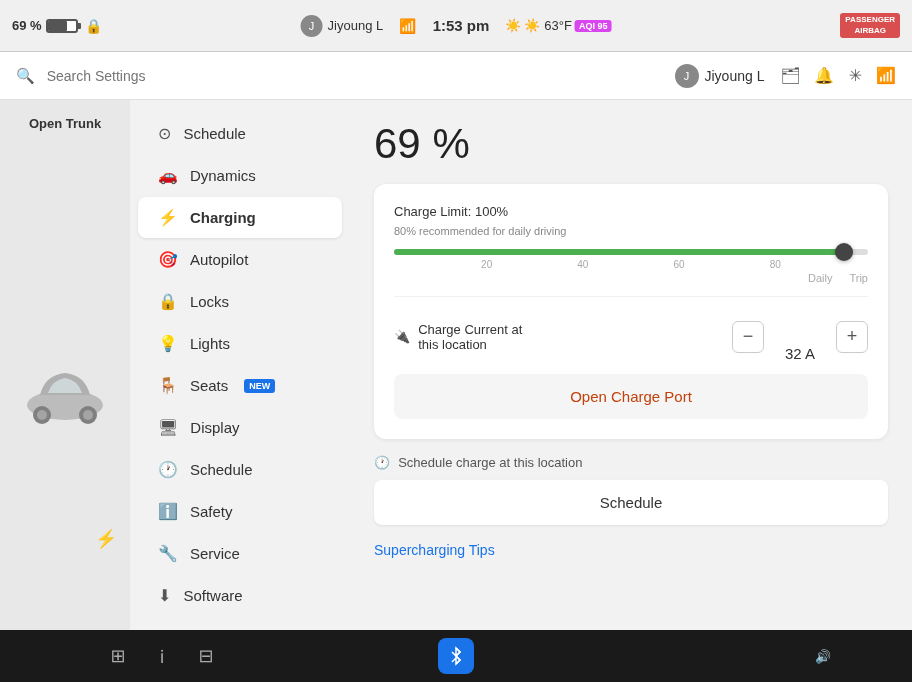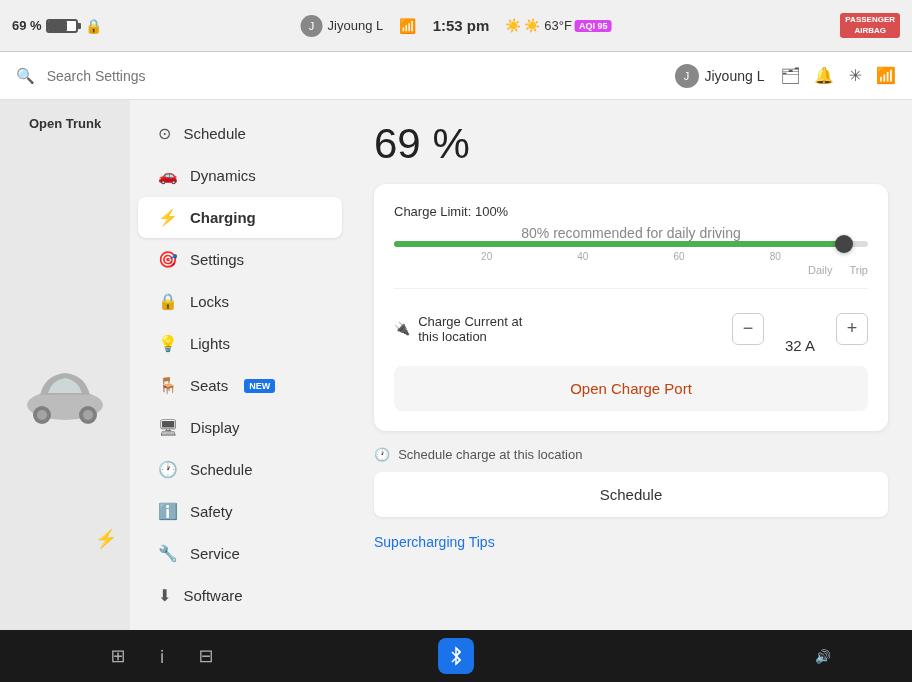--- a/index.html
+++ b/index.html
@@ -294,23 +294,23 @@
       justify-content: space-between;
       align-items: center;
       margin-bottom: 6px;
     }
     .charge-limit-text {
       font-size: 13px;
       color: #333;
       font-weight: 500;
     }
     .charge-recommended {
-      font-size: 14px;
+      font-size: 11px;
       color: #888;
-      text-align: center;
+      margin-bottom: 12px;
     }
 
     
     .slider-container {
       position: relative;
       margin-bottom: 8px;
     }
     .slider-track {
       width: 100%;
       height: 6px;
@@ -570,21 +570,21 @@
       <div class="nav-item">
         <span class="nav-icon">🚗</span>
         <span>Dynamics</span>
       </div>
       <div class="nav-item active">
         <span class="nav-icon active">⚡</span>
         <span>Charging</span>
       </div>
       <div class="nav-item">
         <span class="nav-icon">🎯</span>
-        <span>Settings</span>
+        <span>Autopilot</span>
       </div>
       <div class="nav-item">
         <span class="nav-icon">🔒</span>
         <span>Locks</span>
       </div>
       <div class="nav-item">
         <span class="nav-icon">💡</span>
         <span>Lights</span>
       </div>
       <div class="nav-item">

